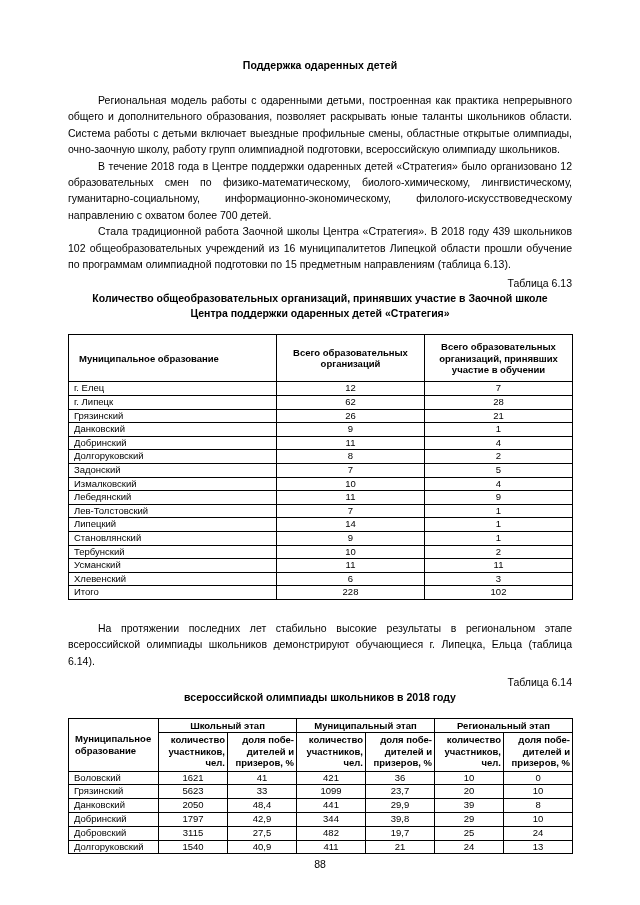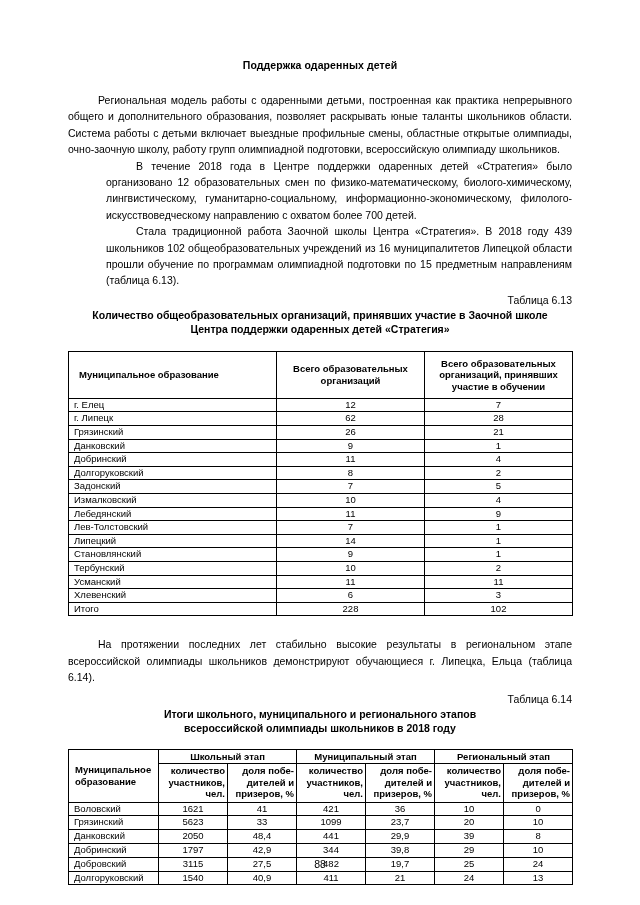--- a/index.html
+++ b/index.html
@@ -46,21 +46,20 @@
     line-height: 16.4px;
     text-align: justify;
     text-indent: 30px;
     hyphens: manual;
   }
   .par-block {
     margin-top: 20px;
   }
   .par-block p.body-par + p.body-par {
     margin-top: 0;
-    margin-left: 38px;
   }
   .table-number {
     font-size: 10.5px;
     text-align: right;
     margin: 0;
     line-height: 15px;
   }
   .table-caption {
     font-size: 10.5px;
     font-weight: bold;
@@ -262,21 +261,20 @@
             <td class="num">102</td>
           </tr>
         </tbody>
     </table>
 
     <div class="par-block">
       <p class="body-par">На протяжении последних лет стабильно высокие результаты в региональном этапе всероссийской олимпиады школьников демонстрируют обучающиеся г. Липецка, Ельца (таблица 6.14).</p>
     </div>
 
     <p class="table-number" style="margin-top:6px">Таблица 6.14</p>
-    <p class="table-caption">Итоги школьного, муниципального и регионального этапов</p>
     <p class="table-caption" style="margin-bottom:13px">всероссийской олимпиады школьников в 2018 году</p>
 
     <table class="data" id="table614">
       <colgroup>
         <col class="c-mo">
         <col class="c-cnt">
           <col class="c-shr">
         <col class="c-cnt">
           <col class="c-shr">
         <col class="c-cnt">

